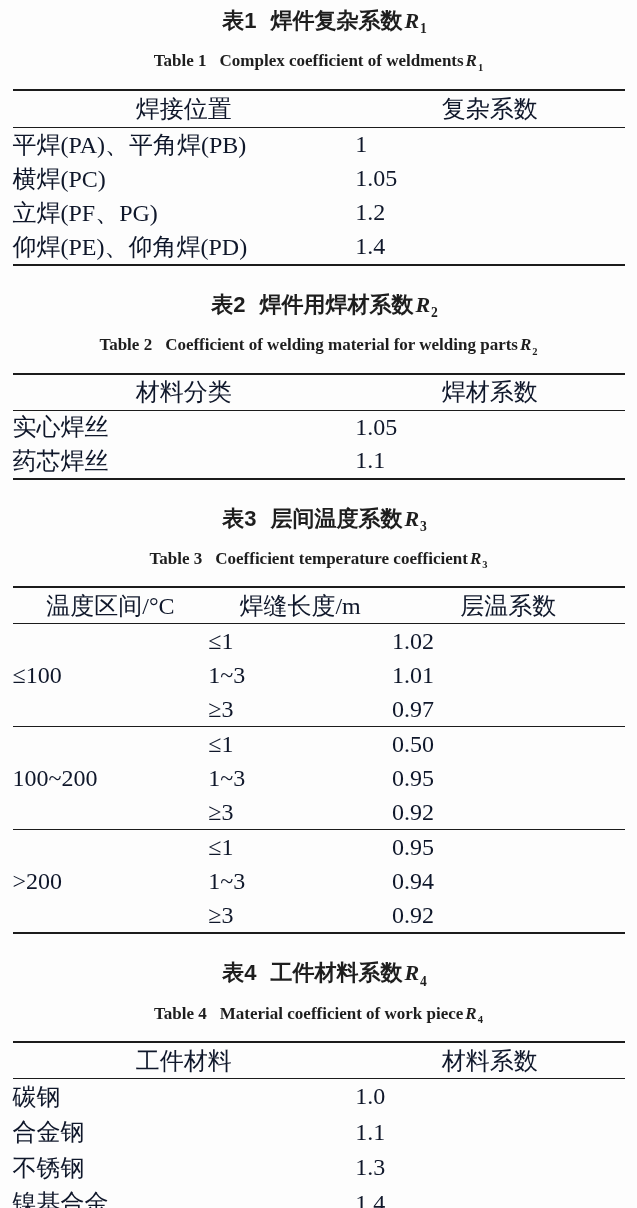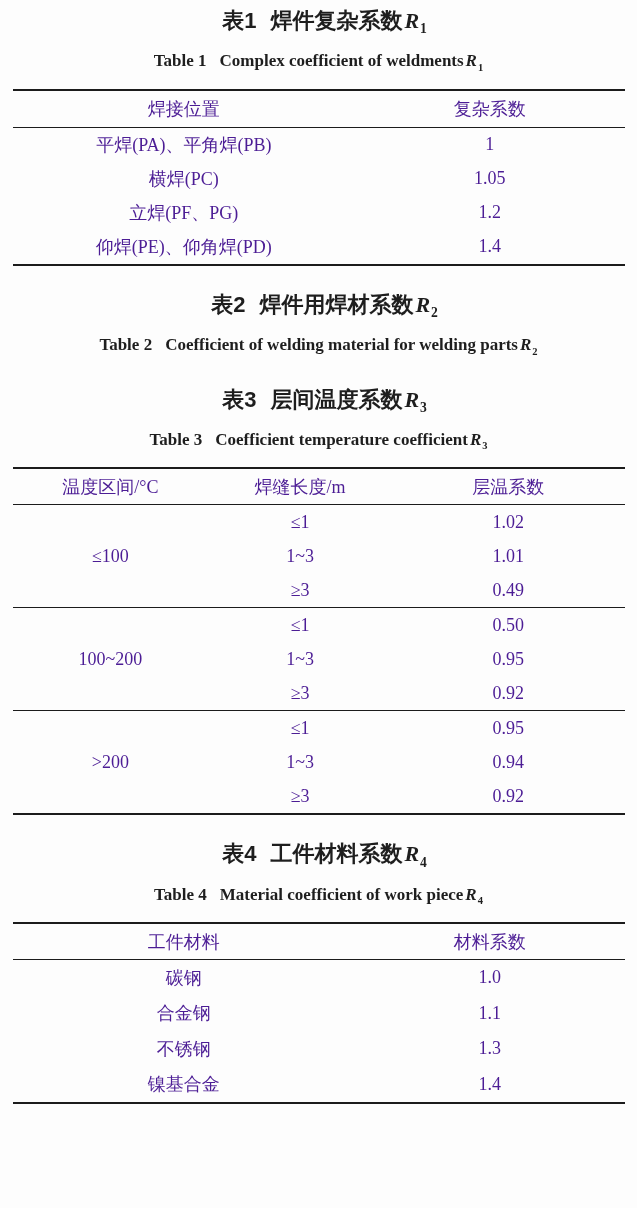--- a/index.html
+++ b/index.html
@@ -30,25 +30,25 @@
   .en-title .cap-label { margin-right: 13px; }
 
   .sym { font-family: "Liberation Serif", serif; font-weight: 700; font-style: italic; margin-left: 2px; }
   .sym sub { font-style: normal; font-size: 62%; margin-left: 1px; }
 
   table.data {
     width: 612px; margin: 12px auto;
     border-collapse: collapse; table-layout: fixed;
     border-top: 2.5px solid #1c1c1c;
     border-bottom: 2.5px solid #1c1c1c;
-    font-size: 18px; color: #4c1d95;
+    font-size: 24px; color: #0f172a;
   }
   table.data thead tr { border-bottom: 1.4px solid #1c1c1c; }
   table.data th { font-weight: 400; text-align: center; vertical-align: middle; padding: 0; }
-  table.data td { text-align: center; vertical-align: middle; padding: 0; }
+  table.data td { vertical-align: middle; padding: 0; }
 
   .t1 th { height: 36px; } .t1 td { height: 34px; }
   .t2 th { height: 35px; } .t2 td { height: 33.5px; }
   .t3 th { height: 35px; } .t3 td { height: 34px; }
   .t4 th { height: 35px; } .t4 td { height: 35.5px; }
 
   .t3 tbody.group + tbody.group { border-top: 1.4px solid #1c1c1c; }
 </style>
 </head>
 <body>
@@ -94,20 +94,42 @@
     </table>
   </div>
 
   <div class="tblock">
     <div class="zh-title">
       <span class="cap-label">表2</span><span>焊件用焊材系数</span><span class="sym"><i>R</i><sub>2</sub></span>
     </div>
     <div class="en-title">
       <span class="cap-label">Table 2</span><span>Coefficient of welding material for welding parts</span><span class="sym"><i>R</i><sub>2</sub></span>
     </div>
+    <table class="data t2">
+      <colgroup>
+          <col style="width:56%">
+          <col style="width:44%">
+        </colgroup>
+      <thead>
+        <tr>
+          <th>材料分类</th>
+          <th>焊材系数</th>
+        </tr>
+      </thead>
+      <tbody>
+        <tr>
+          <td>实心焊丝</td>
+          <td>1.05</td>
+        </tr>
+        <tr>
+          <td>药芯焊丝</td>
+          <td>1.1</td>
+        </tr>
+      </tbody>
+    </table>
   </div>
 
   <div class="tblock">
     <div class="zh-title">
       <span class="cap-label">表3</span><span>层间温度系数</span><span class="sym"><i>R</i><sub>3</sub></span>
     </div>
     <div class="en-title">
       <span class="cap-label">Table 3</span><span>Coefficient temperature coefficient</span><span class="sym"><i>R</i><sub>3</sub></span>
     </div>
     <table class="data t3">
@@ -128,21 +150,21 @@
           <td rowspan="3">≤100</td>
           <td>≤1</td>
           <td>1.02</td>
         </tr>
         <tr>
           <td>1~3</td>
           <td>1.01</td>
         </tr>
         <tr>
           <td>≥3</td>
-          <td>0.49</td>
+          <td>0.97</td>
         </tr>
       </tbody>
       <tbody class="group">
         <tr>
           <td rowspan="3">100~200</td>
           <td>≤1</td>
           <td>0.50</td>
         </tr>
         <tr>
           <td>1~3</td>

